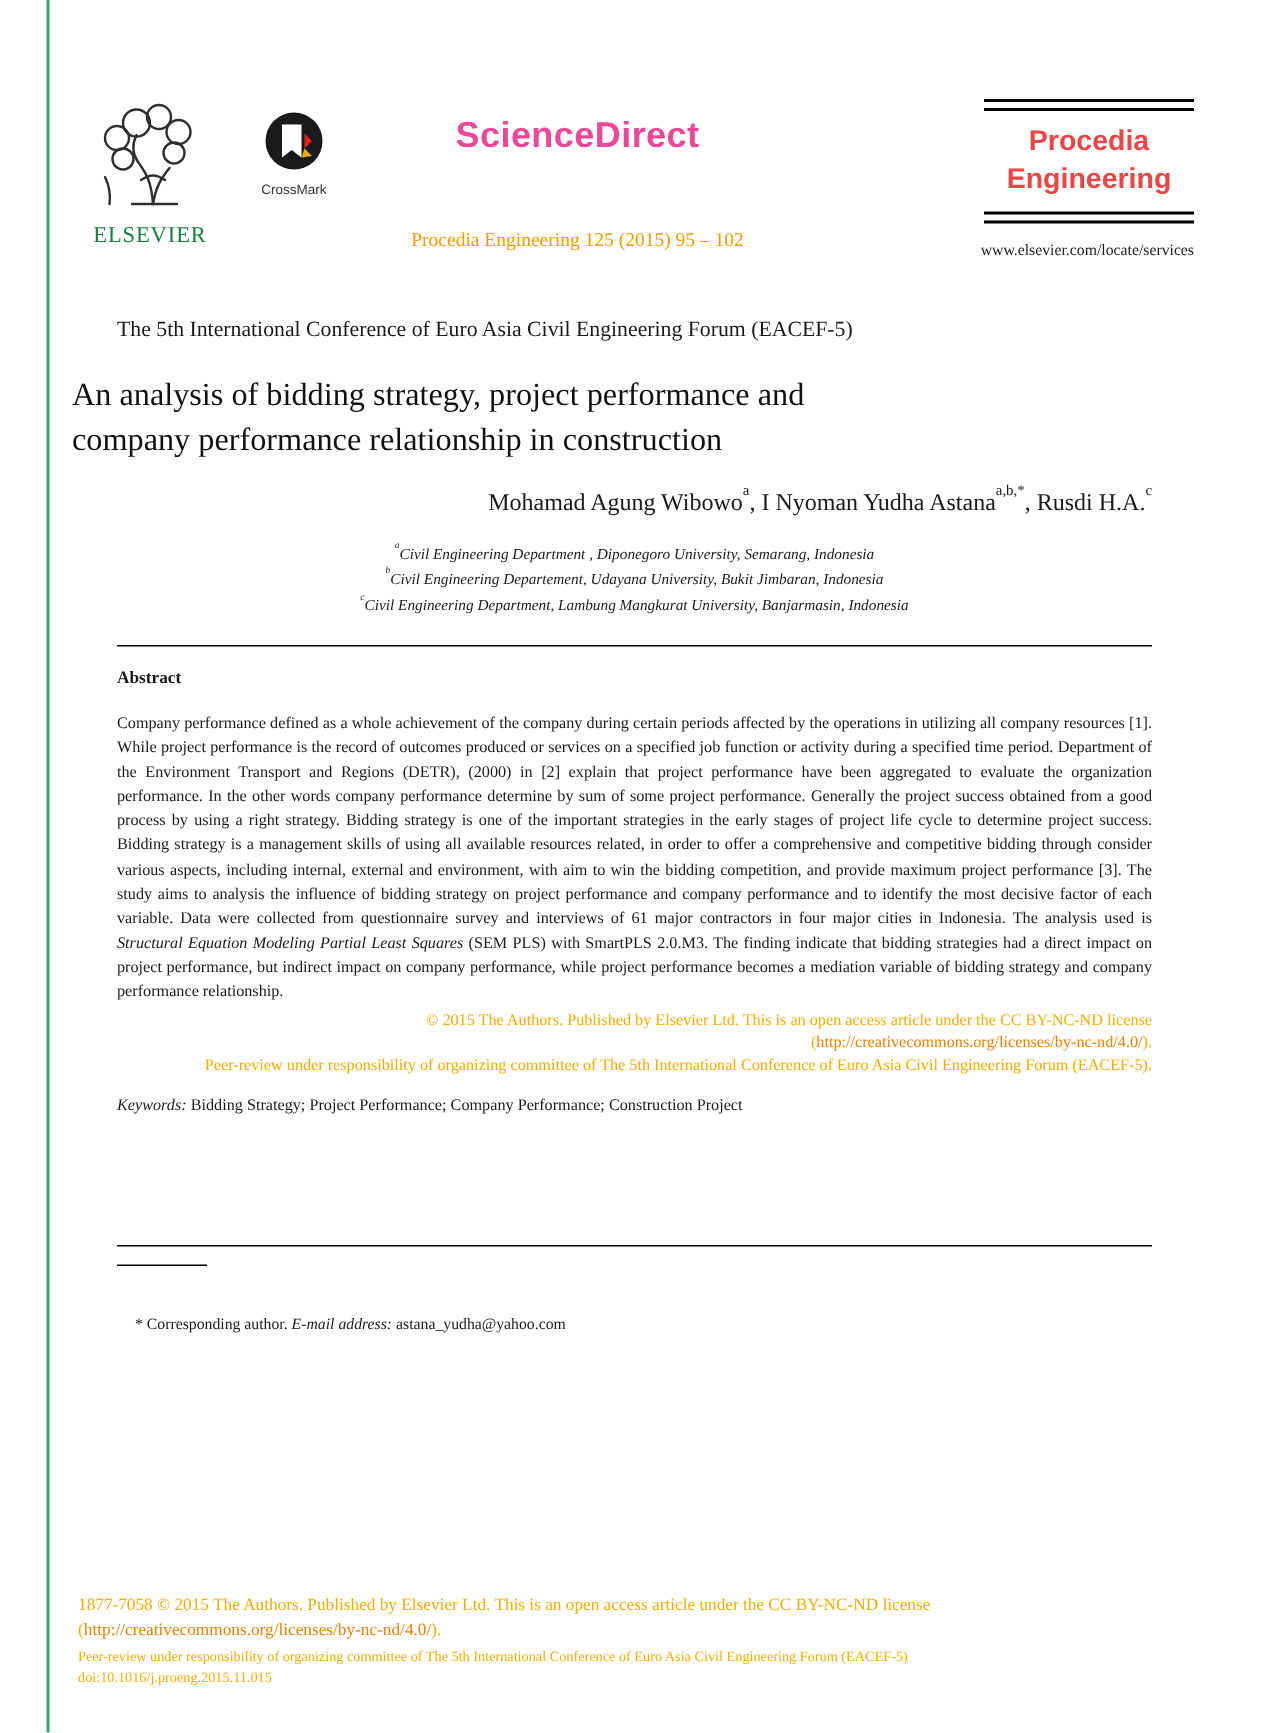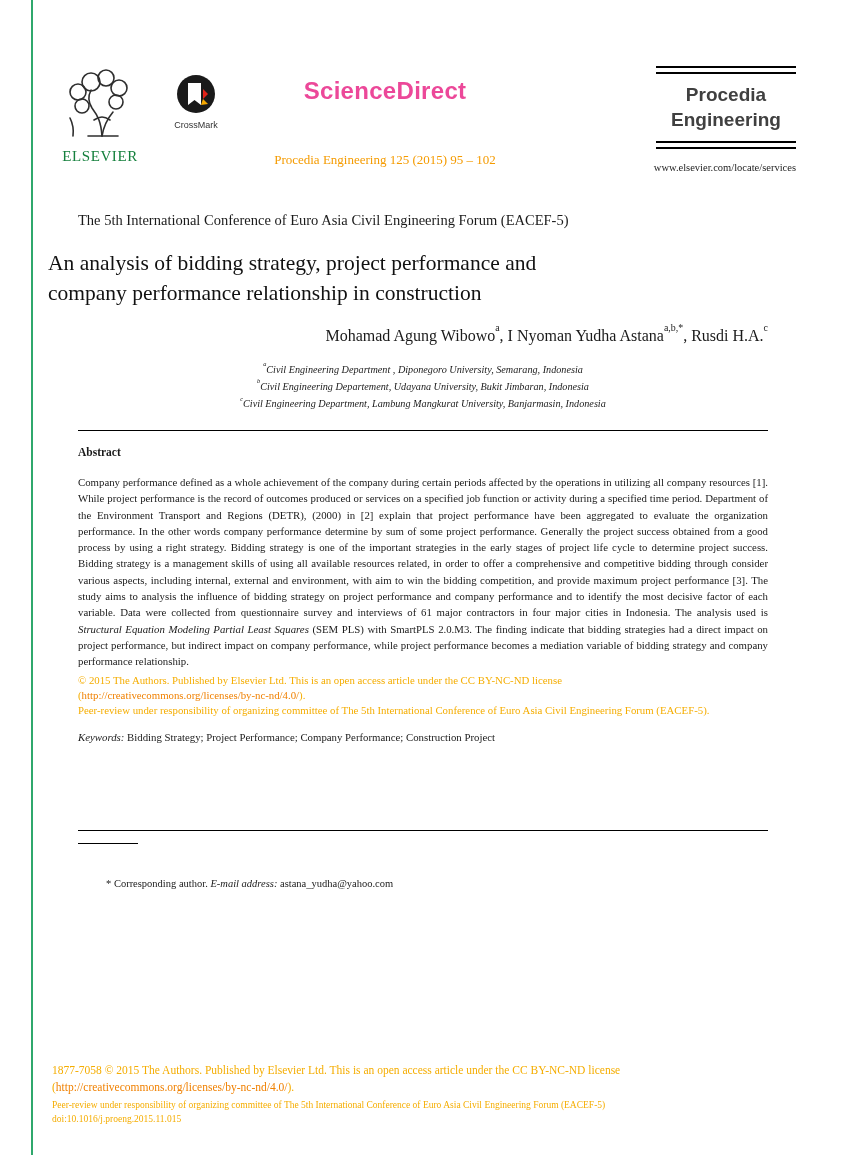--- a/index.html
+++ b/index.html
@@ -88,21 +88,21 @@
     border-top: 2px solid #000;
     border-bottom: 2px solid #000;
   }
   .journal-name {
     padding: 8px 0 9px 0;
     text-align: center;
     font-family: "Liberation Sans", sans-serif;
     font-weight: 700;
     font-size: 19px;
     line-height: 25px;
-    color: #404040;
+    color: #ef4444;
   }
   .journal-url {
     position: absolute;
     right: 50px; top: 162px;
     font-size: 10.5px;
     color: #222;
     white-space: nowrap;
     cursor: pointer;
   }
 
@@ -166,38 +166,39 @@
     margin: 16px 0 0 0;
     font-size: 10.8px;
     line-height: 16.3px;
     text-align: justify;
   }
   .license {
     margin: 3px 0 13px 0;
     font-size: 10.8px;
     line-height: 15px;
     color: #f5ad00;
+    text-align: right;
   }
   .cc-link { color: #f08000; text-decoration: none; cursor: pointer; }
   .keywords {
     margin: 9px 0 0 0;
     font-size: 10.8px;
   }
   .keywords em { font-style: italic; }
 
   
   .footnote-rule {
     position: absolute;
     left: 78px; top: 843px;
     width: 60px;
     border-top: 1px solid #000;
   }
   .footnote {
     position: absolute;
-    left: 106px; top: 878px;
+    left: 90px; top: 878px;
     width: 600px;
     margin: 0;
     font-size: 10.5px;
   }
 
   
   .footer {
     position: absolute;
     left: 52px; top: 1062px;
     width: 745px;

